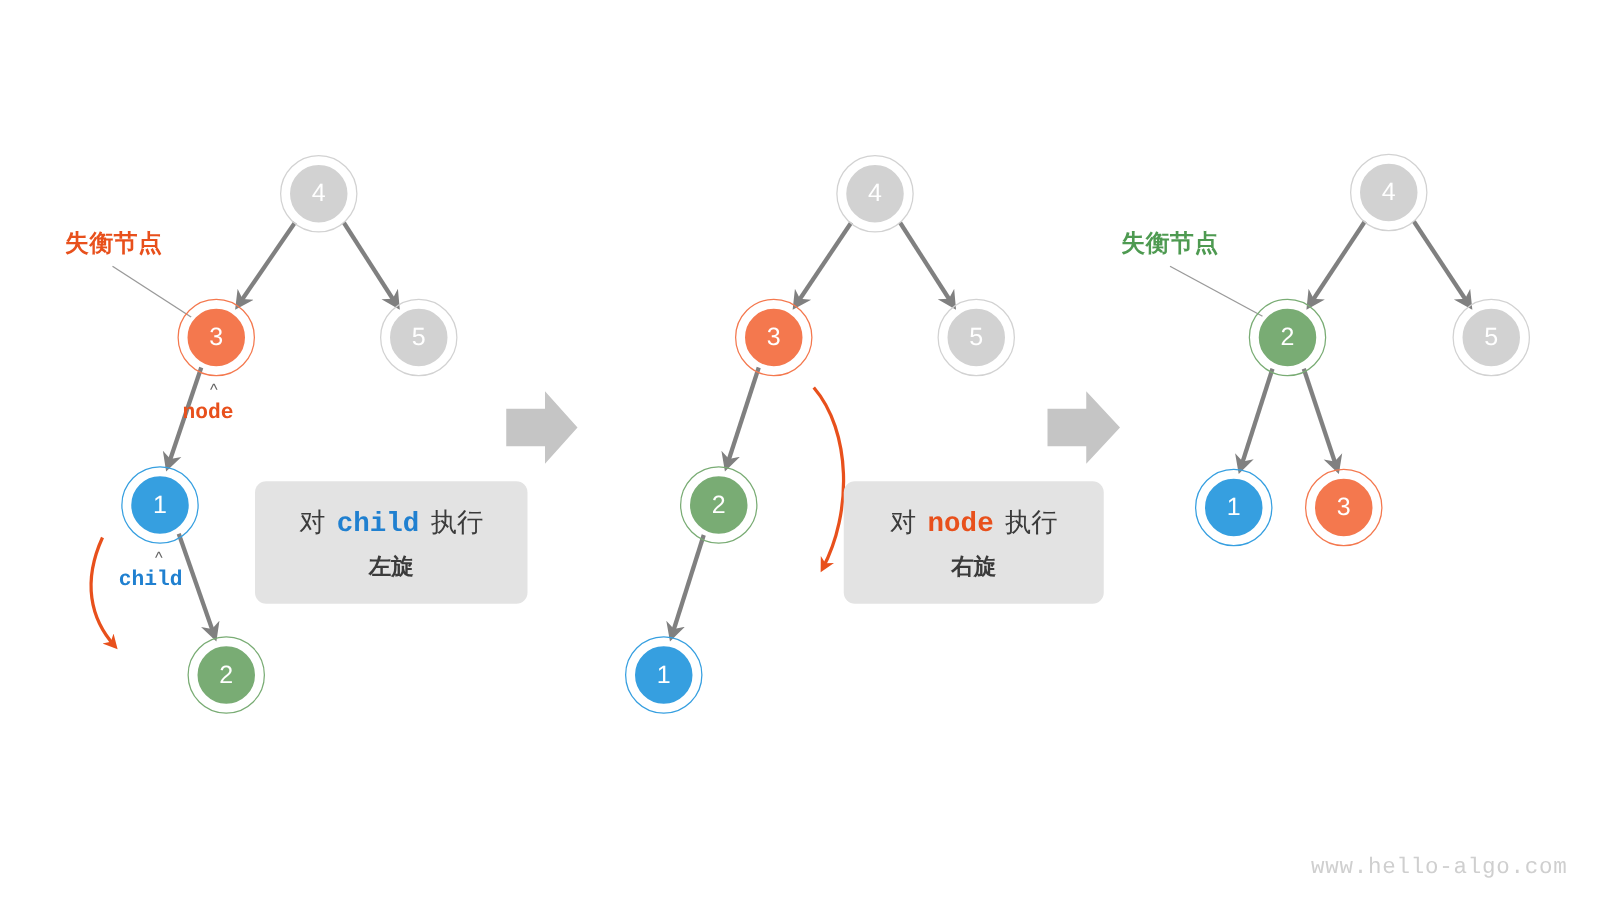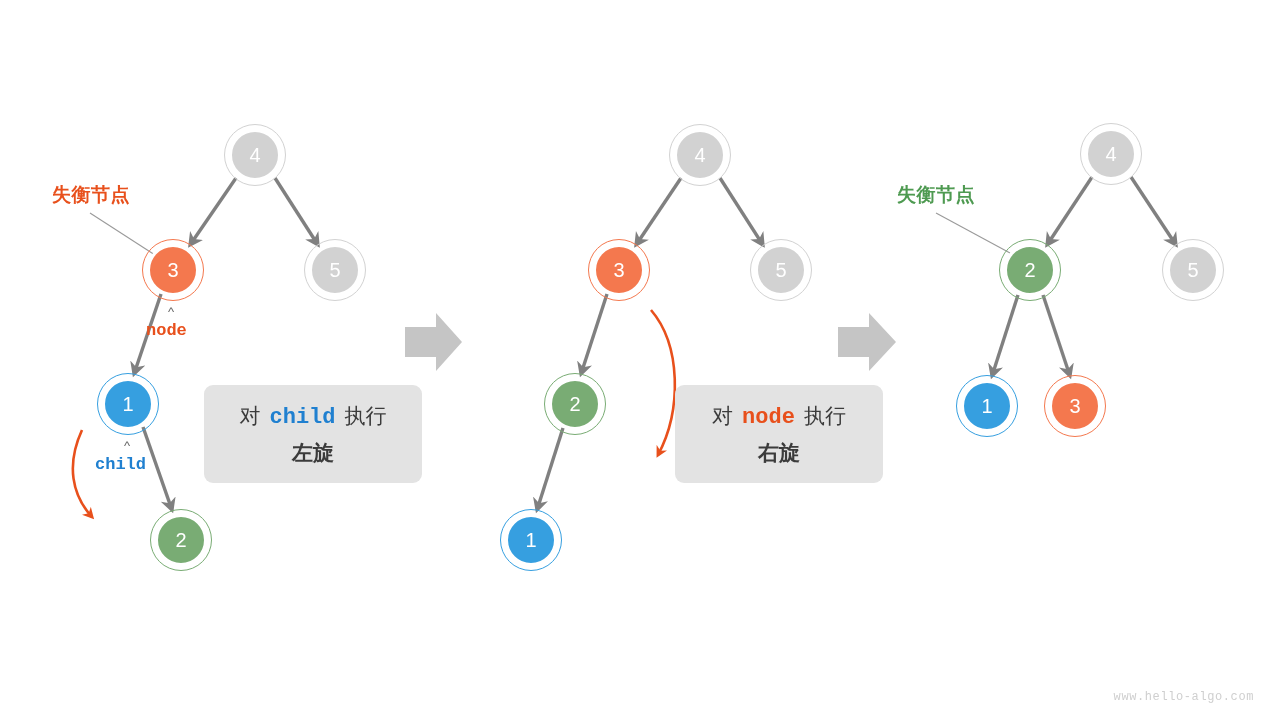--- a/index.html
+++ b/index.html
@@ -95,31 +95,31 @@
     color: #3b3b3b;
   }
   .opline .code {
     font-family: "Liberation Mono", monospace;
     font-size: 22px;
     font-weight: bold;
     padding: 0 9px;
   }
   .opline2 {
     font-family: "Liberation Sans", sans-serif;
-    font-size: 21px;
+    font-size: 18px;
     font-weight: bold;
     color: #3b3b3b;
     margin-top: 9px;
   }
   .watermark {
     position: absolute;
     right: 26px;
     bottom: 16px;
     font-family: "Liberation Mono", monospace;
-    font-size: 12px;
+    font-size: 18px;
     color: #cfcfcf;
     letter-spacing: 0.6px;
   }
 </style>
 </head>
 <body>
 
 <div id="canvas">
 
   <svg class="layer" viewBox="0 0 1280 720">

